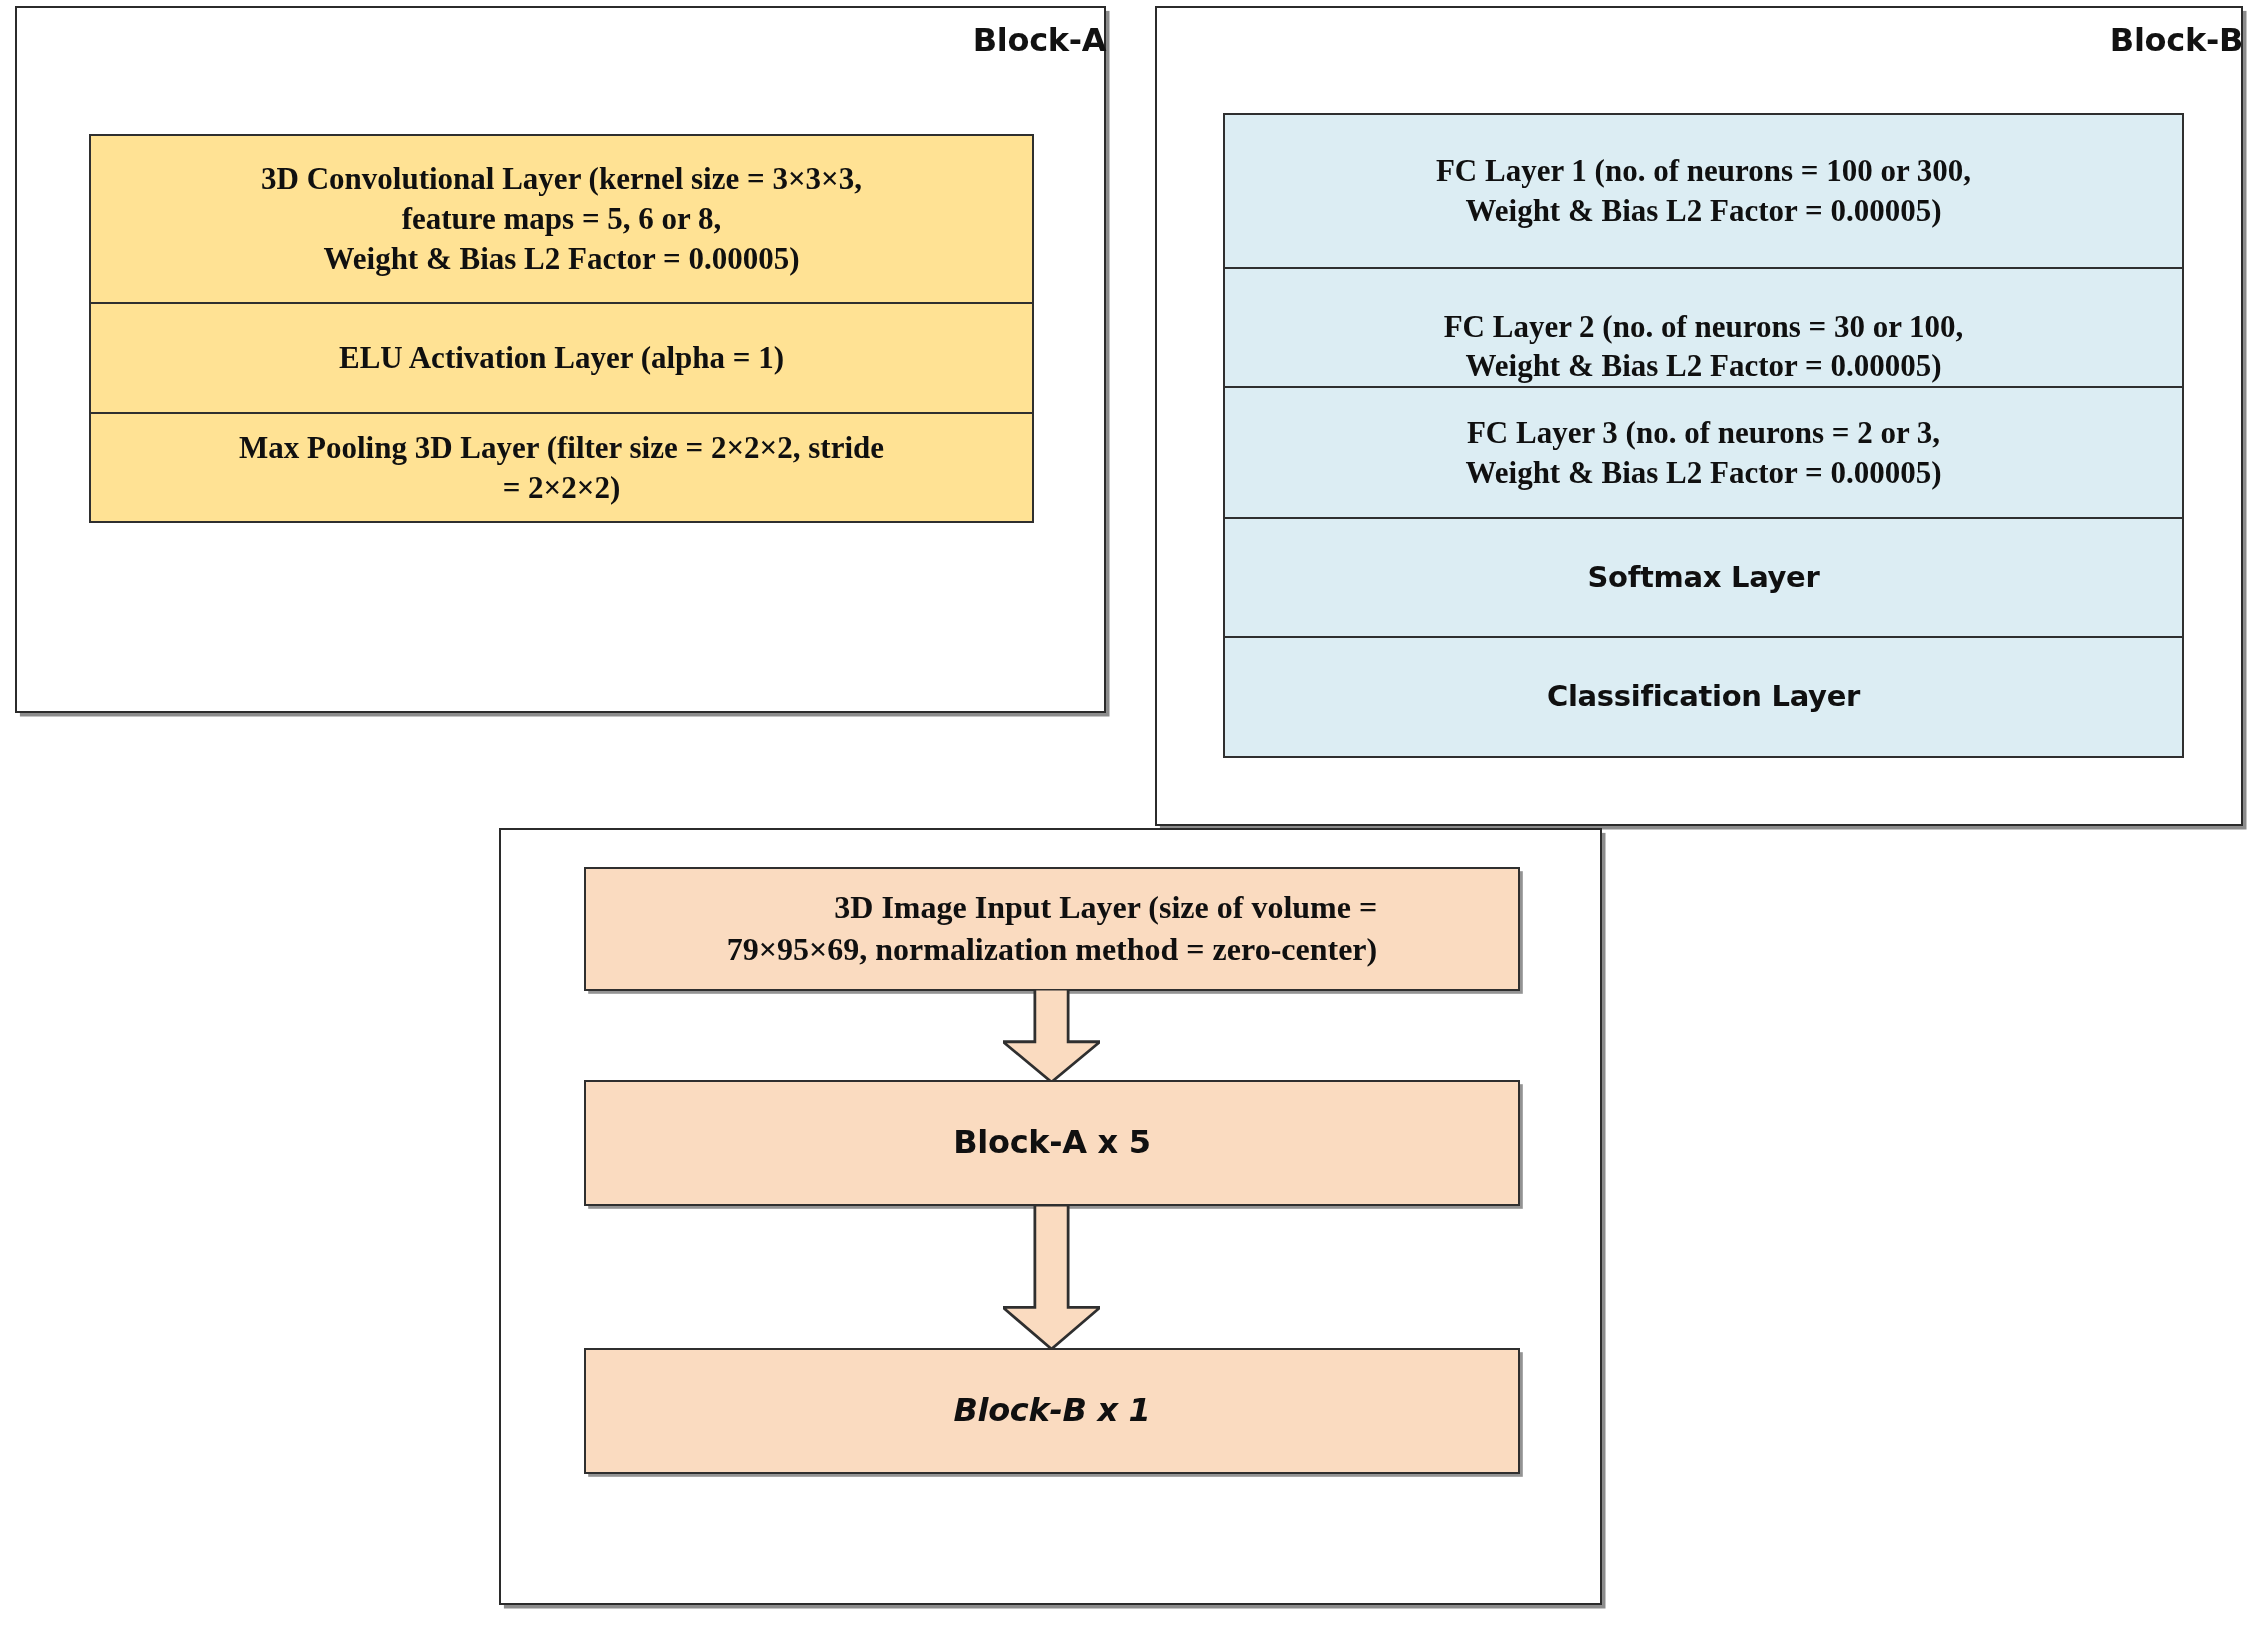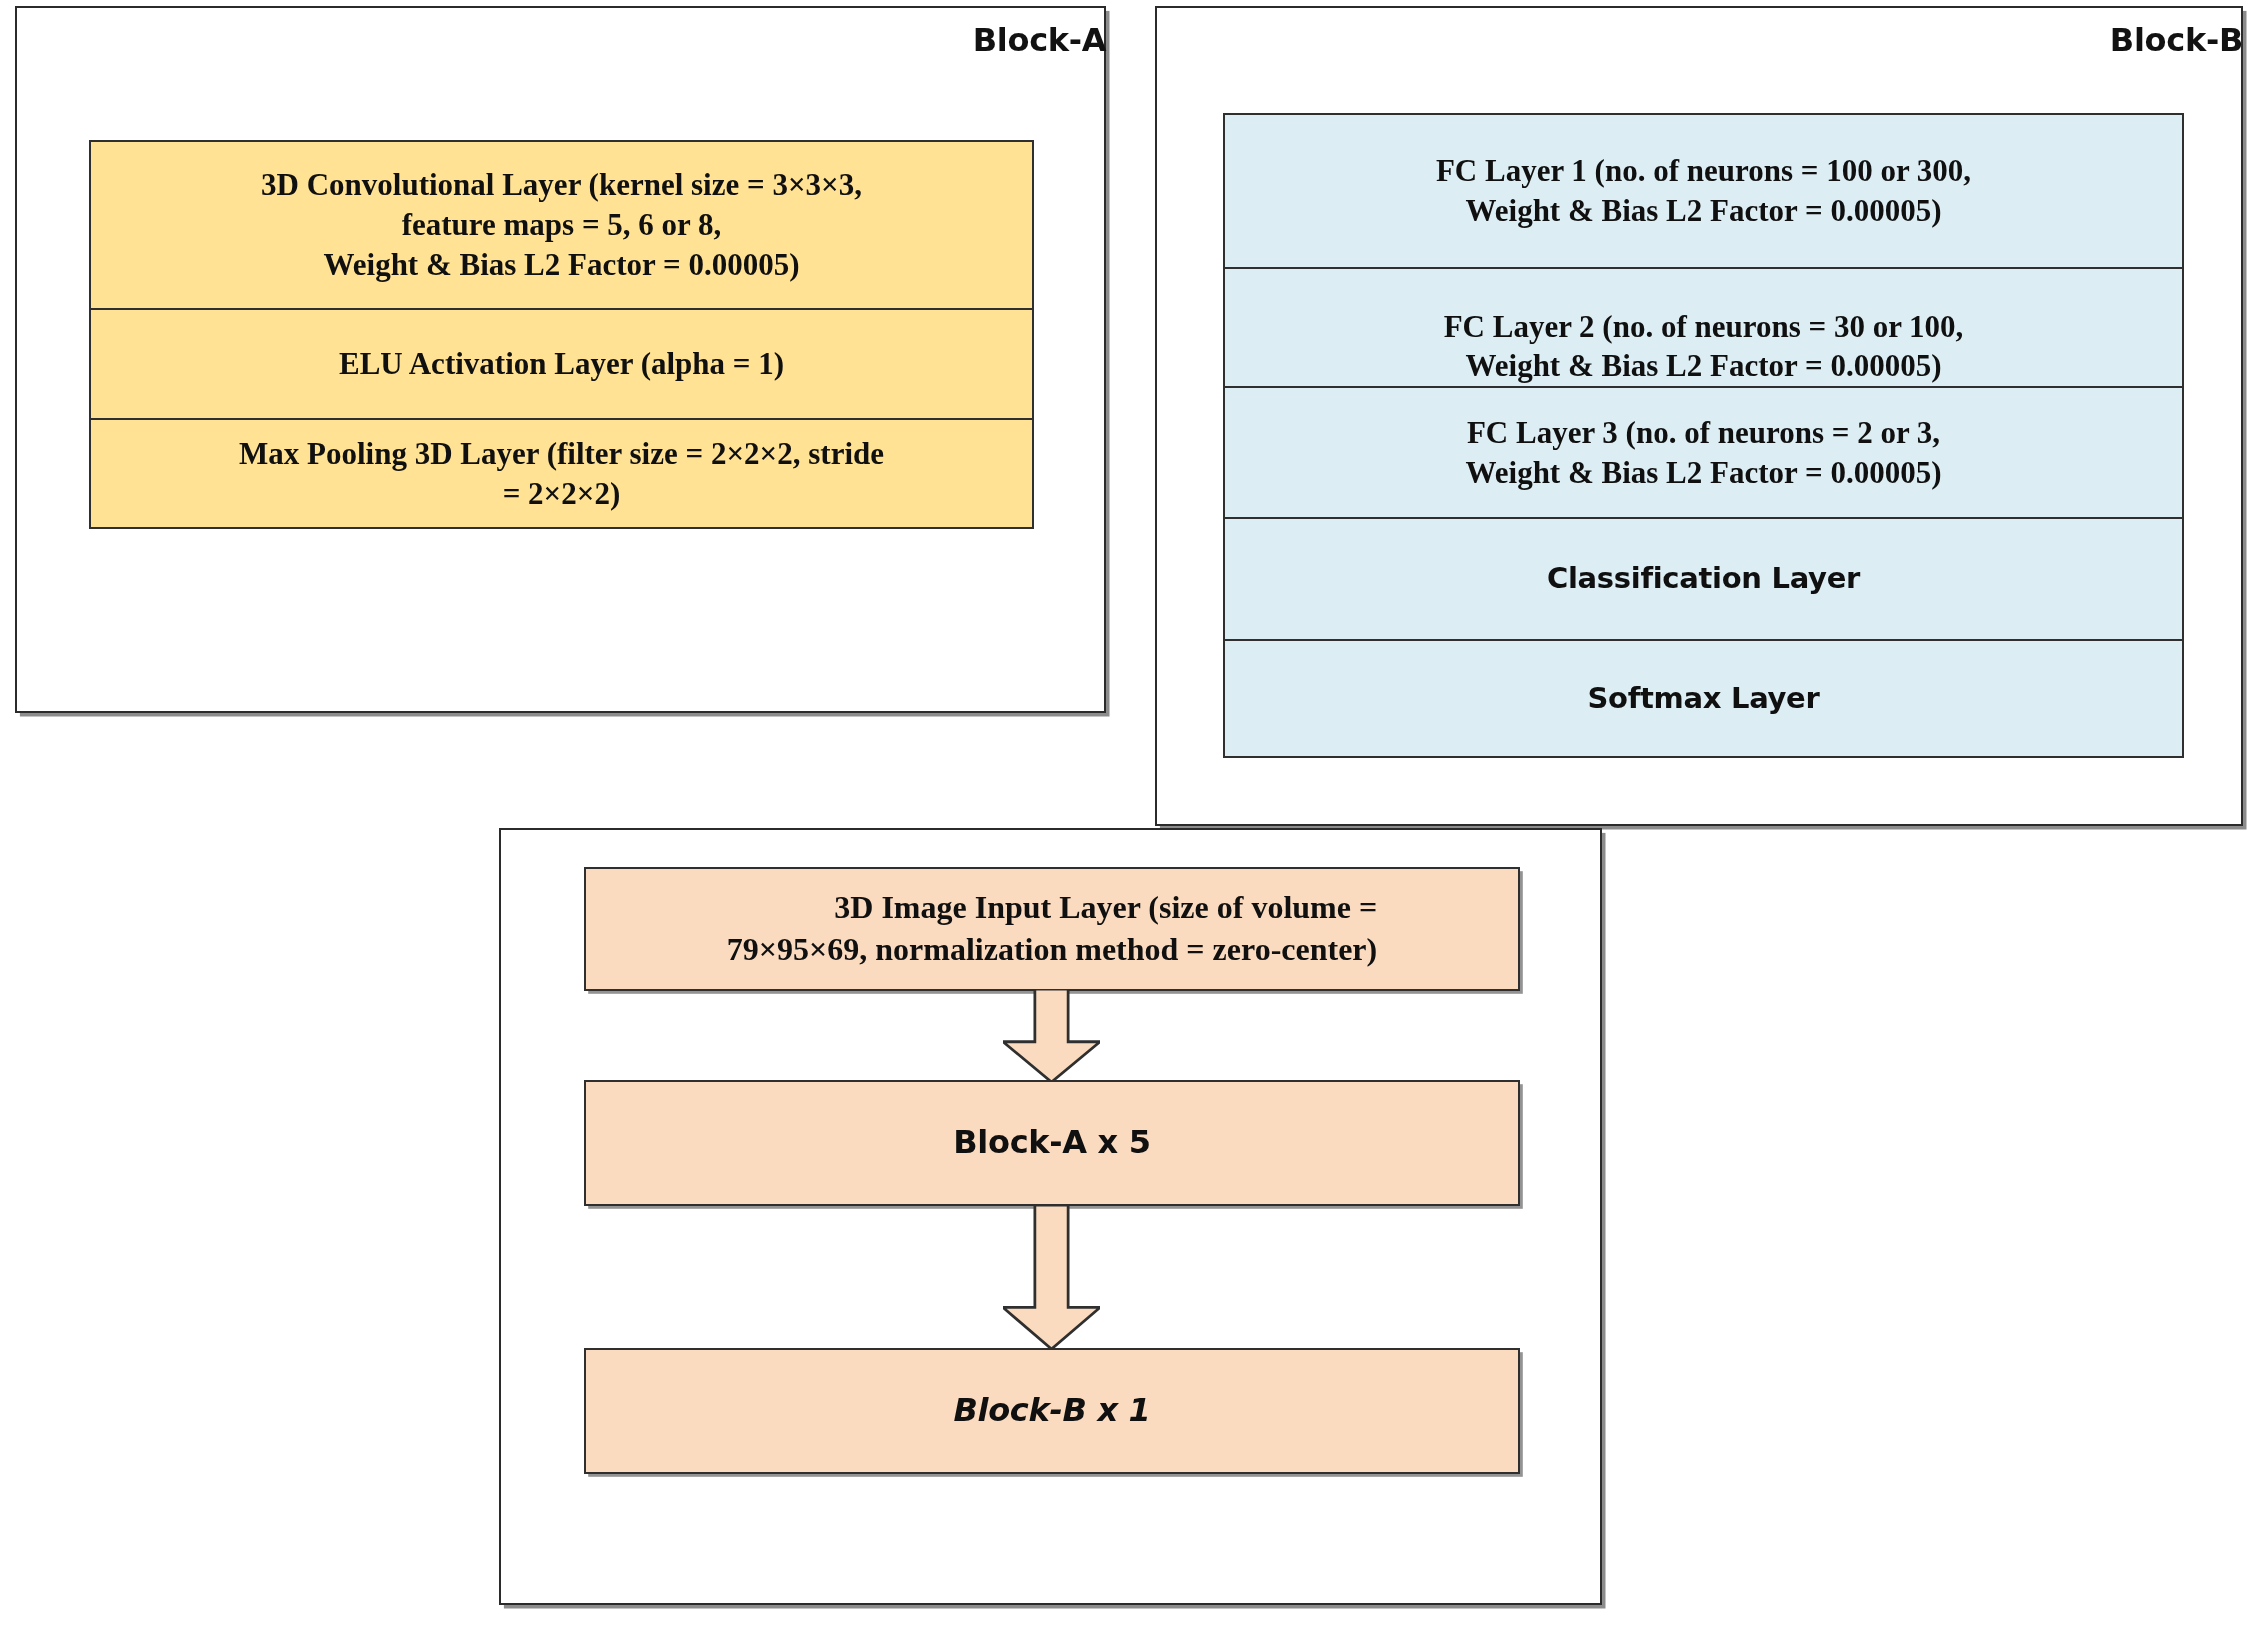--- a/index.html
+++ b/index.html
@@ -40,21 +40,21 @@
     border-bottom-width:0;
     padding:0 9.7px;
     line-height:1.28;
   }
   .layer:last-child{border-bottom-width:2.1px;}
 
   .layer .txt{display:block;}
   .layer .txt span{display:block;white-space:nowrap;}
 
   
-  #block-a-stack{left:89px;top:140px;width:945px;}
+  #block-a-stack{left:89px;top:134px;width:945px;}
   #block-a-stack .layer{background:#ffe294;font-size:31px;}
   #block-a-stack .h1{height:168px;}
   #block-a-stack .h2{height:106px;}
   #block-a-stack .h3{height:110px;text-align:right;}
   #block-a-stack .h4{height:111px;}
 
   
   #block-b-stack{left:1223px;top:113px;width:961px;}
   #block-b-stack .layer{background:#dcedf3;font-size:31px;}
   #block-b-stack .b1{height:154px;}
@@ -134,28 +134,28 @@
       <span>FC Layer 2 (no. of neurons = 30 or 100,</span>
       <span>Weight &amp; Bias L2 Factor = 0.00005)</span>
     </span>
   </div>
   <div class="layer b3">
     <span class="txt">
       <span>FC Layer 3 (no. of neurons = 2 or 3,</span>
       <span>Weight &amp; Bias L2 Factor = 0.00005)</span>
     </span>
   </div>
+  <div class="layer b4 sans">
+    <span class="txt">
+      <span>Softmax Layer</span>
+    </span>
+  </div>
   <div class="layer b5 sans">
     <span class="txt">
       <span>Classification Layer</span>
-    </span>
-  </div>
-  <div class="layer b4 sans">
-    <span class="txt">
-      <span>Softmax Layer</span>
     </span>
   </div>
 </div>
 
 <div class="frame" id="pipeline-frame"></div>
 
 <div class="pbox" id="p-input">
   <span class="txt">
     <span>3D Image Input Layer (size of volume =</span>
     <span>79×95×69, normalization method = zero-center)</span>

